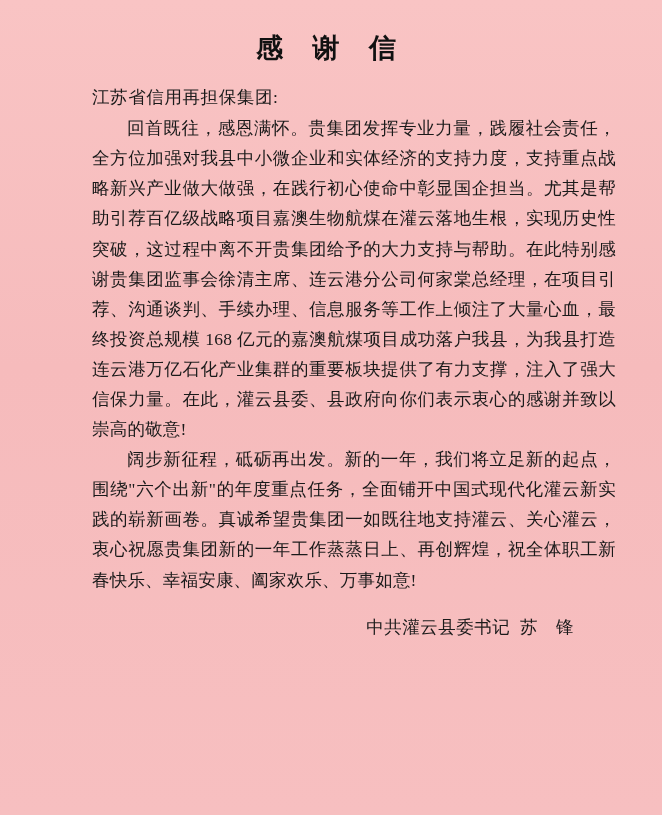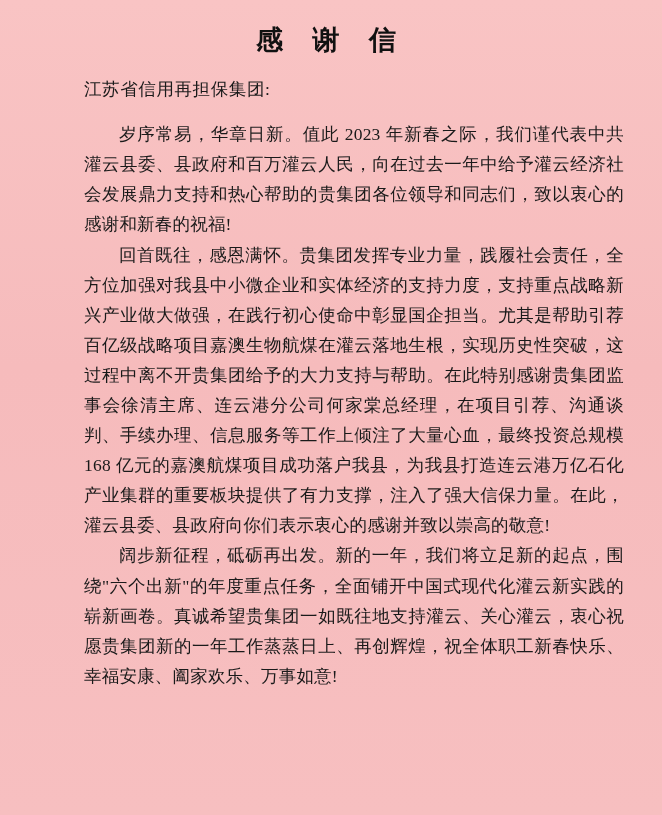--- a/index.html
+++ b/index.html
@@ -12,41 +12,41 @@
     background: #f7bfc0;
     font-family: "Liberation Serif", serif;
     color: #1a1a1a;
     overflow: hidden;
   }
   .page {
     position: relative;
     width: 662px;
     height: 815px;
     box-sizing: border-box;
-    padding: 0;
+    padding: 8px;
     background: linear-gradient(180deg, #f9c4c4 0%, #f6bbbc 45%, #f7bfc0 100%);
   }
   .title {
     text-align: center;
     font-size: 27px;
     font-weight: bold;
     letter-spacing: 10px;
     margin: 0;
     padding-top: 22px;
     padding-bottom: 6px;
     color: #111;
     font-family: "DejaVu Serif", serif;
   }
   .body-block {
     padding: 12px 38px 0 84px;
   }
   .salutation {
     font-size: 17.5px;
     line-height: 1.55;
-    margin: 0 0 16px 0;
+    margin: 0 0 2px 0;
     letter-spacing: 0.6px;
   }
   p.para {
     font-size: 17.5px;
     line-height: 1.72;
     margin: 0;
     text-align: justify;
     text-justify: inter-ideograph;
     text-indent: 2em;
     letter-spacing: 0.2px;
@@ -68,21 +68,21 @@
 </style>
 </head>
 <body>
 
 <div class="page">
 
   <h1 class="title">感 谢 信</h1>
 
   <div class="body-block">
     <div class="salutation">江苏省信用再担保集团:</div>
-    <p class="para">岁序常易，华章日新。值此 2023 年新春之际，我们谨代表中共灌云县委、县政府和百万灌云人民，向在过去一年中给予灌云经济社会发展鼎力支持和热心帮助的贵集团各位领导和同志们，致以衷心的感谢和新春的祝福!</p>
     <p class="para">回首既往，感恩满怀。贵集团发挥专业力量，践履社会责任，全方位加强对我县中小微企业和实体经济的支持力度，支持重点战略新兴产业做大做强，在践行初心使命中彰显国企担当。尤其是帮助引荐百亿级战略项目嘉澳生物航煤在灌云落地生根，实现历史性突破，这过程中离不开贵集团给予的大力支持与帮助。在此特别感谢贵集团监事会徐清主席、连云港分公司何家棠总经理，在项目引荐、沟通谈判、手续办理、信息服务等工作上倾注了大量心血，最终投资总规模 168 亿元的嘉澳航煤项目成功落户我县，为我县打造连云港万亿石化产业集群的重要板块提供了有力支撑，注入了强大信保力量。在此，灌云县委、县政府向你们表示衷心的感谢并致以崇高的敬意!</p>
     <p class="para">阔步新征程，砥砺再出发。新的一年，我们将立足新的起点，围绕"六个出新"的年度重点任务，全面铺开中国式现代化灌云新实践的崭新画卷。真诚希望贵集团一如既往地支持灌云、关心灌云，衷心祝愿贵集团新的一年工作蒸蒸日上、再创辉煌，祝全体职工新春快乐、幸福安康、阖家欢乐、万事如意!</p>
 
     <div class="signature">
+      <div>中共灌云县委书记  苏　锋</div>
     </div>
   </div>
 
 </div>
 
 </body></html>

